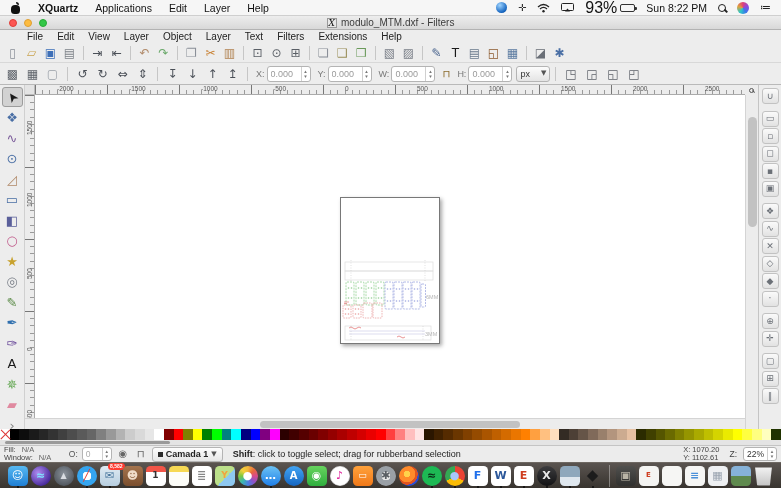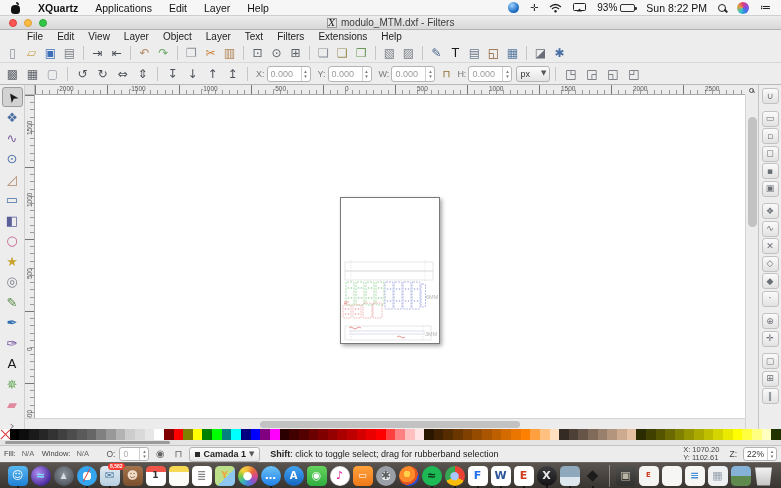--- a/index.html
+++ b/index.html
@@ -10,21 +10,21 @@
 
 #menubar{position:absolute;left:0;top:0;width:781px;height:16px;background:#f6f6f6;border-bottom:1px solid #cfcfcf;display:flex;align-items:center;padding:0 10px;font-size:10.5px;color:#141414;z-index:50}
 .mb-left{display:flex;align-items:center;gap:17px}
 .mb-left .strong{font-weight:bold}
 .mb-right{margin-left:auto;display:flex;align-items:center;gap:11px}
 .apple{width:11px;height:12px;position:relative}
 .apple::before{content:"";position:absolute;left:1px;top:3px;width:9px;height:9px;background:#111;border-radius:4px 4px 3.5px 3.5px}
 .apple::after{content:"";position:absolute;left:6px;top:0;width:3px;height:3px;background:#111;border-radius:0 4px 0 4px}
 .st-appcircle{width:11px;height:11px;border-radius:50%;background:radial-gradient(circle at 35% 30%,#9fd4ff,#1565c0 70%,#0b3a73)}
 .st-input{font-size:10px;color:#333}
-.batt{display:flex;align-items:center;gap:3px;font-size:10px;color:#111}
+.batt{display:flex;align-items:center;gap:3px;font-size:16px;color:#111}
 .batt-body{width:15px;height:8px;border:1px solid #333;border-radius:2px;position:relative;padding:1px}
 .batt-fill{height:100%;width:86%;background:#222;border-radius:1px}
 .batt-body::after{content:"";position:absolute;right:-3px;top:2px;width:2px;height:3px;background:#333;border-radius:0 1px 1px 0}
 .clock{font-size:10.5px;color:#111}
 .mag{width:8px;height:8px;border:1.4px solid #222;border-radius:50%;position:relative}
 .mag::after{content:"";position:absolute;width:4px;height:1.5px;background:#222;transform:rotate(45deg);right:-3.4px;bottom:-1px}
 .siri{width:12px;height:12px;border-radius:50%;background:conic-gradient(#e0407a,#8a4ae0,#3a7ae8,#2ec8c8,#e0a03a,#e0407a)}
 .notif{font-size:11px;color:#222}
 
 
@@ -77,21 +77,21 @@
 #palette{position:absolute;left:0;top:413px;width:781px;height:11px;display:flex;background:#ddd}
 .sw{flex:1;height:11px}
 .sw.none{background:#fff;position:relative}
 .sw.none::before,.sw.none::after{content:"";position:absolute;left:-1px;top:5px;width:13px;height:1.4px;background:#d33}
 .sw.none::before{transform:rotate(45deg)}.sw.none::after{transform:rotate(-45deg)}
 #palscroll{position:absolute;left:0;top:424px;width:781px;height:5px;background:#e4e4e4}
 #palthumb{position:absolute;left:5px;top:1px;width:165px;height:3px;background:#9a9a9a;border-radius:2px}
 
 
 #statusbar{position:absolute;left:0;top:429px;width:781px;height:17px;background:#ececec;border-top:1px solid #c4c4c4;display:flex;align-items:center;padding:0 4px;gap:4px}
-.fs-block{display:flex;flex-direction:row;justify-content:space-between;font-size:7.5px;line-height:8px;color:#444}
+.fs-block{display:flex;flex-direction:column;justify-content:space-between;font-size:7.5px;line-height:8px;color:#444}
 .fs-row{display:flex;gap:6px}
 .fs-val{color:#666;min-width:20px}
 .olbl{font-size:8.5px;color:#555;margin-left:6px}
 .ospin{width:30px;height:14px;background:#fff;border:1px solid #b4b4b4;border-radius:3px;display:flex;align-items:center;overflow:hidden}
 .ospin input{border:none;outline:none;width:100%;font-size:8.5px;color:#aaa;padding:0 3px;background:transparent;font-family:"Liberation Sans",sans-serif}
 .sbicon{width:14px;height:14px;display:flex;align-items:center;justify-content:center;font-size:10px;color:#666}
 .sb-dd{height:15px;border:1px solid #b4b4b4;border-radius:3px;background:linear-gradient(#fdfdfd,#e6e6e6);display:flex;align-items:center;gap:3px;padding:0 5px;font-size:9px;color:#222;font-weight:bold}
 .layerchip{width:5px;height:5px;background:#2a2a2a}
 .hint{font-size:9px;color:#222;margin-left:6px;white-space:nowrap}
 .sb-xy{margin-left:auto;display:flex;flex-direction:column;font-size:7.5px;line-height:8px;color:#444;text-align:left}

